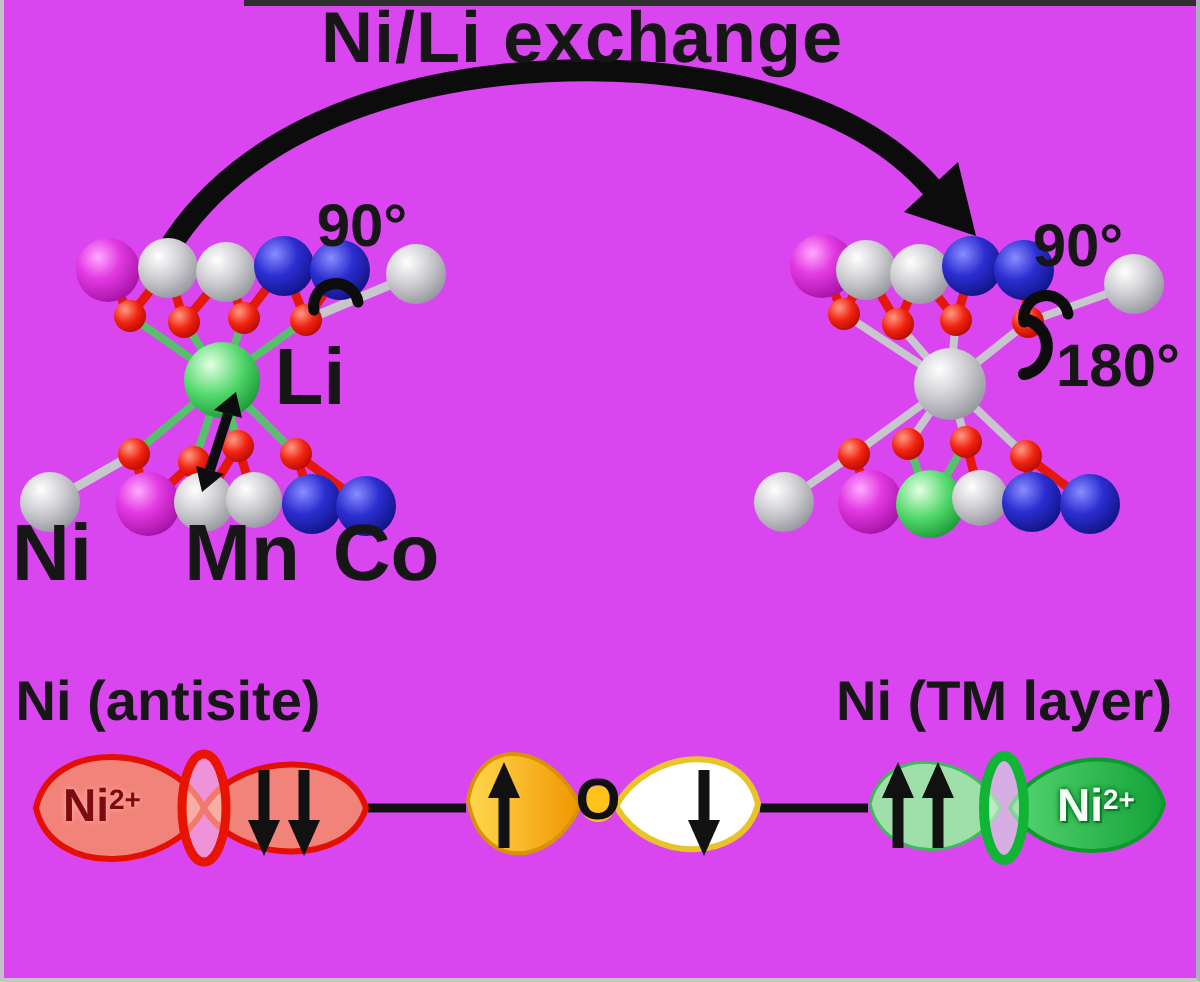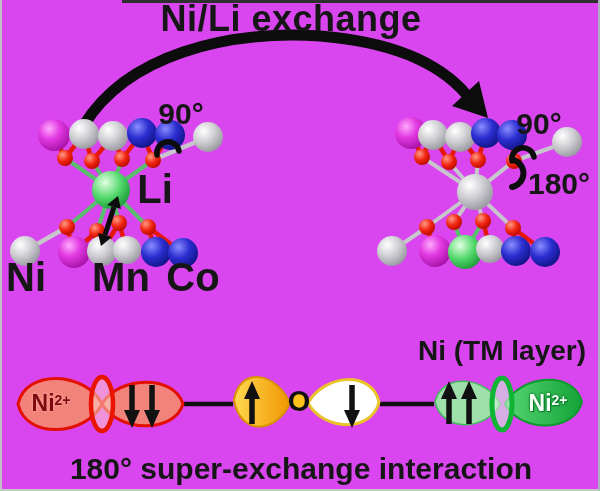--- a/index.html
+++ b/index.html
@@ -193,20 +193,20 @@
 
   <div class="lbl angle" style="left:179px;top:114px;">90°</div>
   <div class="lbl atomlbl" style="left:153px;top:189px;">Li</div>
   <div class="lbl atomlbl" style="left:24px;top:277px;">Ni</div>
   <div class="lbl atomlbl" style="left:79px;top:277px;margin-left:40px;">Mn</div>
   <div class="lbl atomlbl" style="left:191px;top:277px;">Co</div>
 
   <div class="lbl angle" style="left:537px;top:124px;">90°</div>
   <div class="lbl angle" style="left:557px;top:184px;">180°</div>
 
+  <div class="lbl orbtitle" style="left:82px;top:351px;">Ni (antisite)</div>
   <div class="lbl orbtitle" style="left:500px;top:351px;">Ni (TM layer)</div>
 
   <div class="lbl ion ion-red" style="left:49px;top:403px;"><span>Ni</span><sup>2+</sup></div>
   <div class="lbl olbl" style="left:297px;top:401px;">O</div>
   <div class="lbl ion ion-green" style="left:546px;top:403px;"><span>Ni</span><sup>2+</sup></div>
 
-  <div class="lbl caption" style="left:299px;top:469px;">180° super-exchange interaction</div>
 </div>
 
 </body></html>

